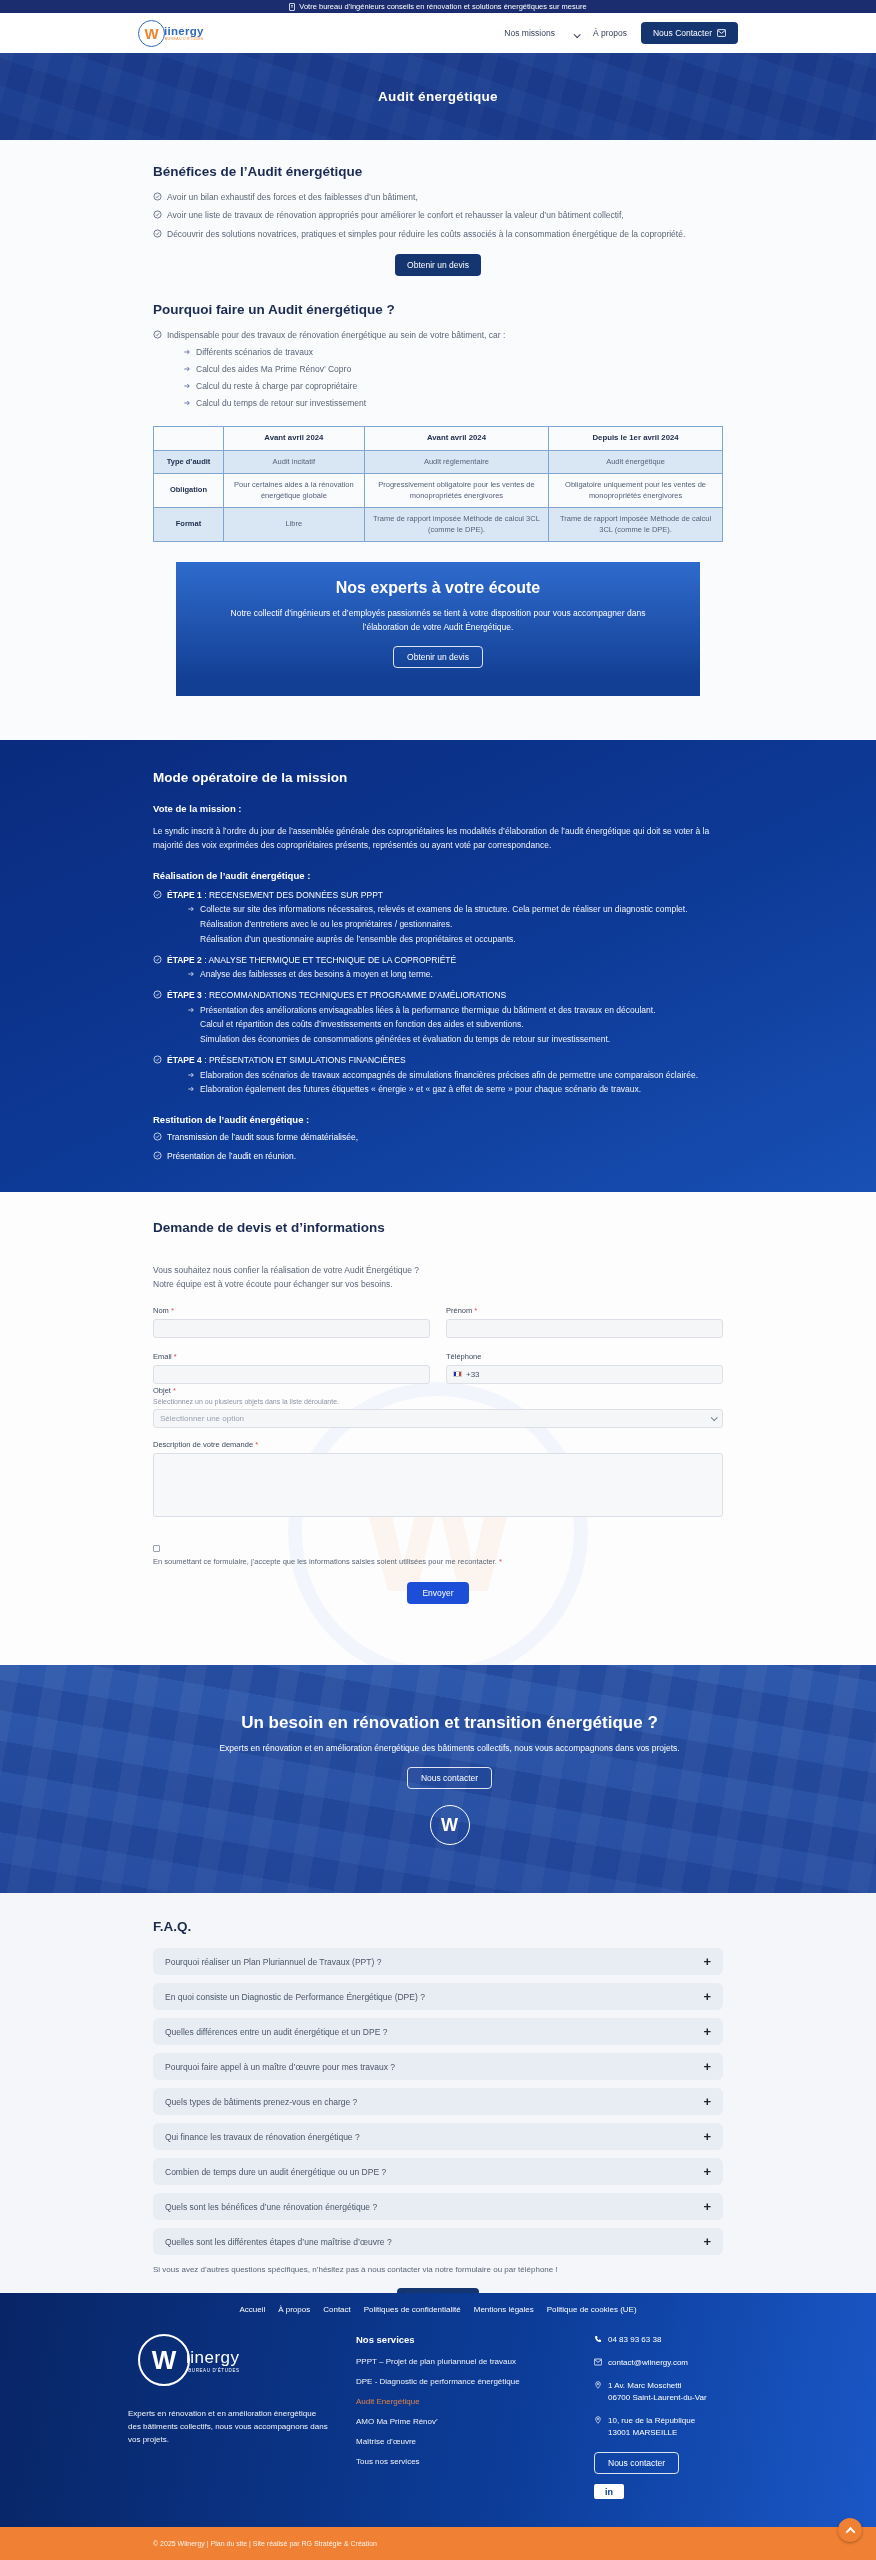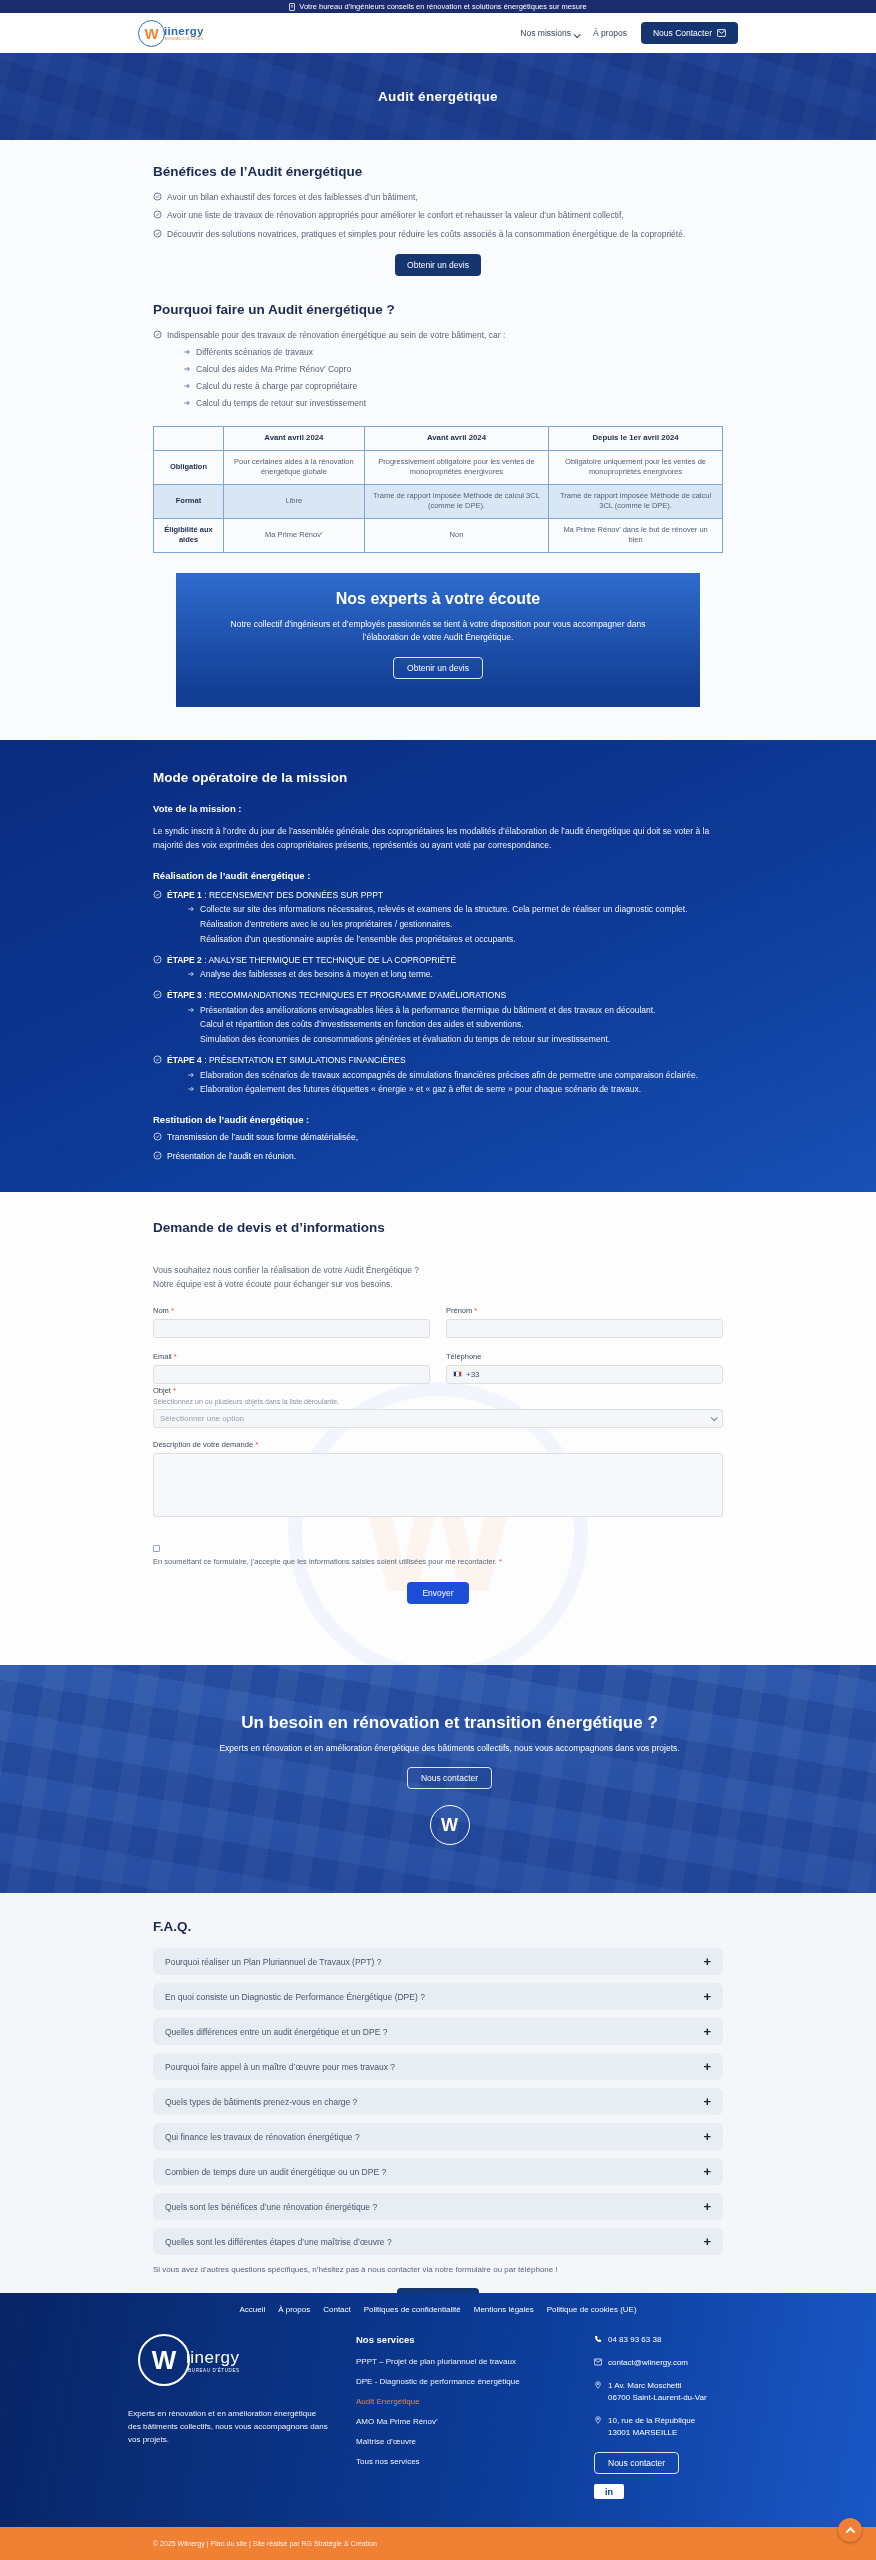--- a/index.html
+++ b/index.html
@@ -25,21 +25,21 @@
   .logo { display:flex; align-items:center; gap:2px; cursor:pointer; }
   .logo-circle {
     width:27px; height:27px; border:1.6px solid #2f6bb5; border-radius:50%;
     display:flex; align-items:center; justify-content:center; flex:0 0 auto;
   }
   .logo-w { color:#ef8432; font-weight:bold; font-size:15px; line-height:1; }
   .logo-text-wrap { display:flex; flex-direction:column; margin-left:-3px; }
   .logo-rest { color:#2f6bb5; font-size:11.5px; font-weight:bold; letter-spacing:.3px; }
   .logo-sub { color:#ef8432; font-size:3.5px; letter-spacing:.4px; align-self:flex-end; }
   .main-nav { display:flex; align-items:center; gap:14px; }
-  .nav-link { font-size:8.5px; color:#37425a; cursor:pointer; display:flex; align-items:flex-end; gap:3px; }
+  .nav-link { font-size:8.5px; color:#37425a; cursor:pointer; display:flex; align-items:flex-end; gap:19px; }
   .chev { width:5px; height:5px; border-right:1.2px solid #37425a; border-bottom:1.2px solid #37425a; transform:rotate(45deg) translateY(-1px); display:inline-block; }
   .btn-navy {
     background:#14356f; color:#fff; border:none; border-radius:4px;
     font-size:8.5px; padding:6px 12px; cursor:pointer; font-family:inherit;
     display:inline-flex; align-items:center; gap:5px;
   }
 
   
   .hero {
     height:87px; display:flex; align-items:center; justify-content:center;
@@ -304,38 +304,38 @@
     <table class="compare-table">
       <thead>
         <tr>
           <th></th>
           <th>Avant avril 2024</th>
           <th>Avant avril 2024</th>
           <th>Depuis le 1er avril 2024</th>
         </tr>
       </thead>
       <tbody>
+        <tr class="alt">
+          <td class="row-label">Type d’audit</td>
+          <td>Audit incitatif</td>
+          <td>Audit réglementaire</td>
+          <td>Audit énergétique</td>
+        </tr>
         <tr>
           <td class="row-label">Obligation</td>
           <td>Pour certaines aides à la rénovation énergétique globale</td>
           <td>Progressivement obligatoire pour les ventes de monopropriétés énergivores</td>
           <td>Obligatoire uniquement pour les ventes de monopropriétés énergivores</td>
         </tr>
         <tr class="alt">
           <td class="row-label">Format</td>
           <td>Libre</td>
           <td>Trame de rapport imposée Méthode de calcul 3CL (comme le DPE).</td>
           <td>Trame de rapport imposée Méthode de calcul 3CL (comme le DPE).</td>
         </tr>
-        <tr>
-          <td class="row-label">Éligibilité aux aides</td>
-          <td>Ma Prime Rénov’</td>
-          <td>Non</td>
-          <td>Ma Prime Rénov’ dans le but de rénover un bien</td>
-        </tr>
       </tbody>
     </table>
   </div>
 
   <div class="experts-banner">
     <h2>Nos experts à votre écoute</h2>
     <p>Notre collectif d’ingénieurs et d’employés passionnés se tient à votre disposition pour vous accompagner dans l’élaboration de votre Audit Énergétique.</p>
     <button class="btn-outline">Obtenir un devis</button>
   </div>
 </section>

